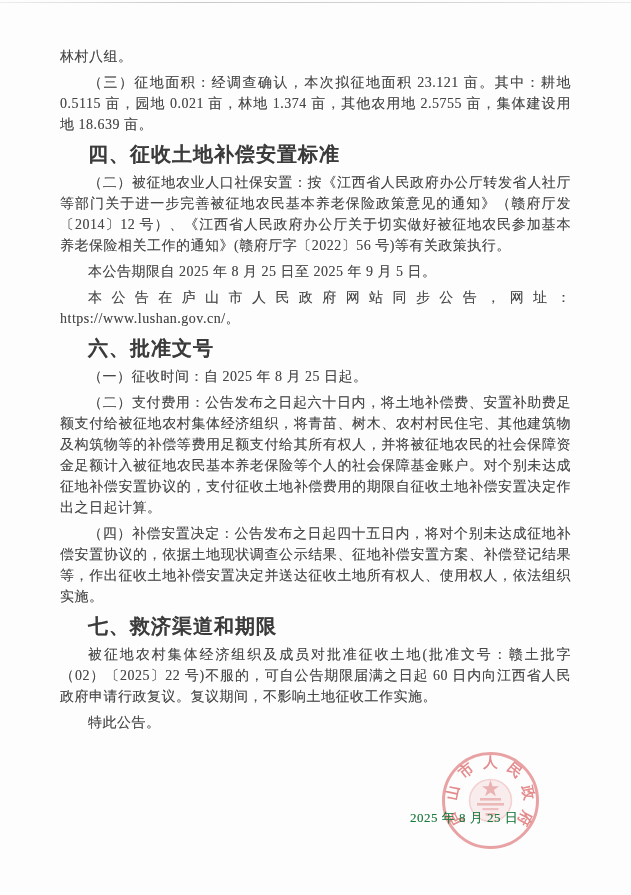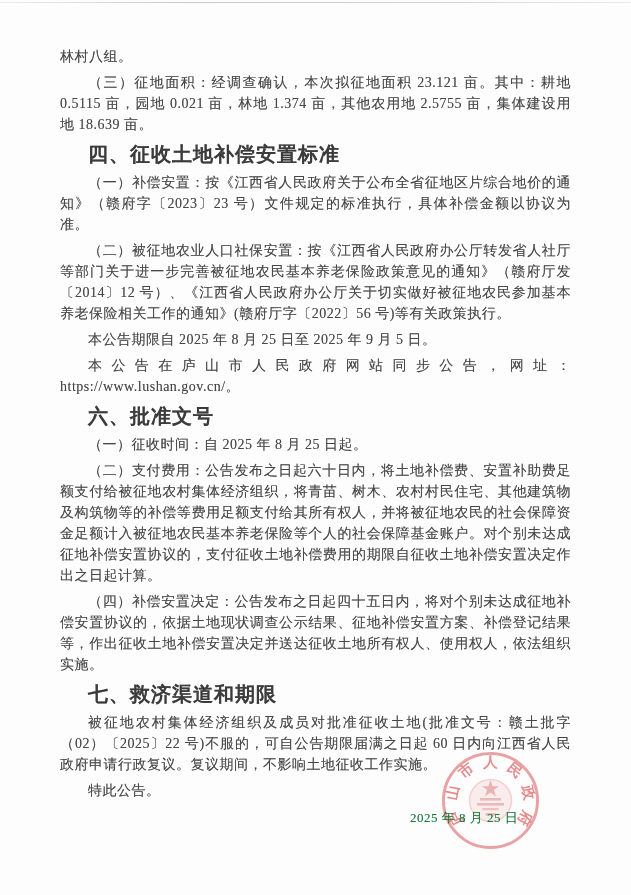--- a/index.html
+++ b/index.html
@@ -71,21 +71,20 @@
 </head>
 <body>
 
 <div class="page">
   <div class="scan-edge"></div>
 
   <div class="content">
     <p class="para continuation">林村八组。</p>
     <p class="para">（三）征地面积：经调查确认，本次拟征地面积 23.121 亩。其中：耕地 0.5115 亩，园地 0.021 亩，林地 1.374 亩，其他农用地 2.5755 亩，集体建设用地 18.639 亩。</p>
     <p class="heading">四、征收土地补偿安置标准</p>
-    <p class="para">（一）补偿安置：按《江西省人民政府关于公布全省征地区片综合地价的通知》（赣府字〔2023〕23 号）文件规定的标准执行，具体补偿金额以协议为准。</p>
     <p class="para">（二）被征地农业人口社保安置：按《江西省人民政府办公厅转发省人社厅等部门关于进一步完善被征地农民基本养老保险政策意见的通知》（赣府厅发〔2014〕12 号）、《江西省人民政府办公厅关于切实做好被征地农民参加基本养老保险相关工作的通知》(赣府厅字〔2022〕56 号)等有关政策执行。</p>
     <p class="para">本公告期限自 2025 年 8 月 25 日至 2025 年 9 月 5 日。</p>
     <p class="para">本公告在庐山市人民政府网站同步公告，网址：https://www.lushan.gov.cn/。</p>
     <p class="heading">六、批准文号</p>
     <p class="para">（一）征收时间：自 2025 年 8 月 25 日起。</p>
     <p class="para">（二）支付费用：公告发布之日起六十日内，将土地补偿费、安置补助费足额支付给被征地农村集体经济组织，将青苗、树木、农村村民住宅、其他建筑物及构筑物等的补偿等费用足额支付给其所有权人，并将被征地农民的社会保障资金足额计入被征地农民基本养老保险等个人的社会保障基金账户。对个别未达成征地补偿安置协议的，支付征收土地补偿费用的期限自征收土地补偿安置决定作出之日起计算。</p>
     <p class="para">（四）补偿安置决定：公告发布之日起四十五日内，将对个别未达成征地补偿安置协议的，依据土地现状调查公示结果、征地补偿安置方案、补偿登记结果等，作出征收土地补偿安置决定并送达征收土地所有权人、使用权人，依法组织实施。</p>
     <p class="heading">七、救济渠道和期限</p>
     <p class="para">被征地农村集体经济组织及成员对批准征收土地(批准文号：赣土批字（02）〔2025〕22 号)不服的，可自公告期限届满之日起 60 日内向江西省人民政府申请行政复议。复议期间，不影响土地征收工作实施。</p>
     <p class="para">特此公告。</p>

